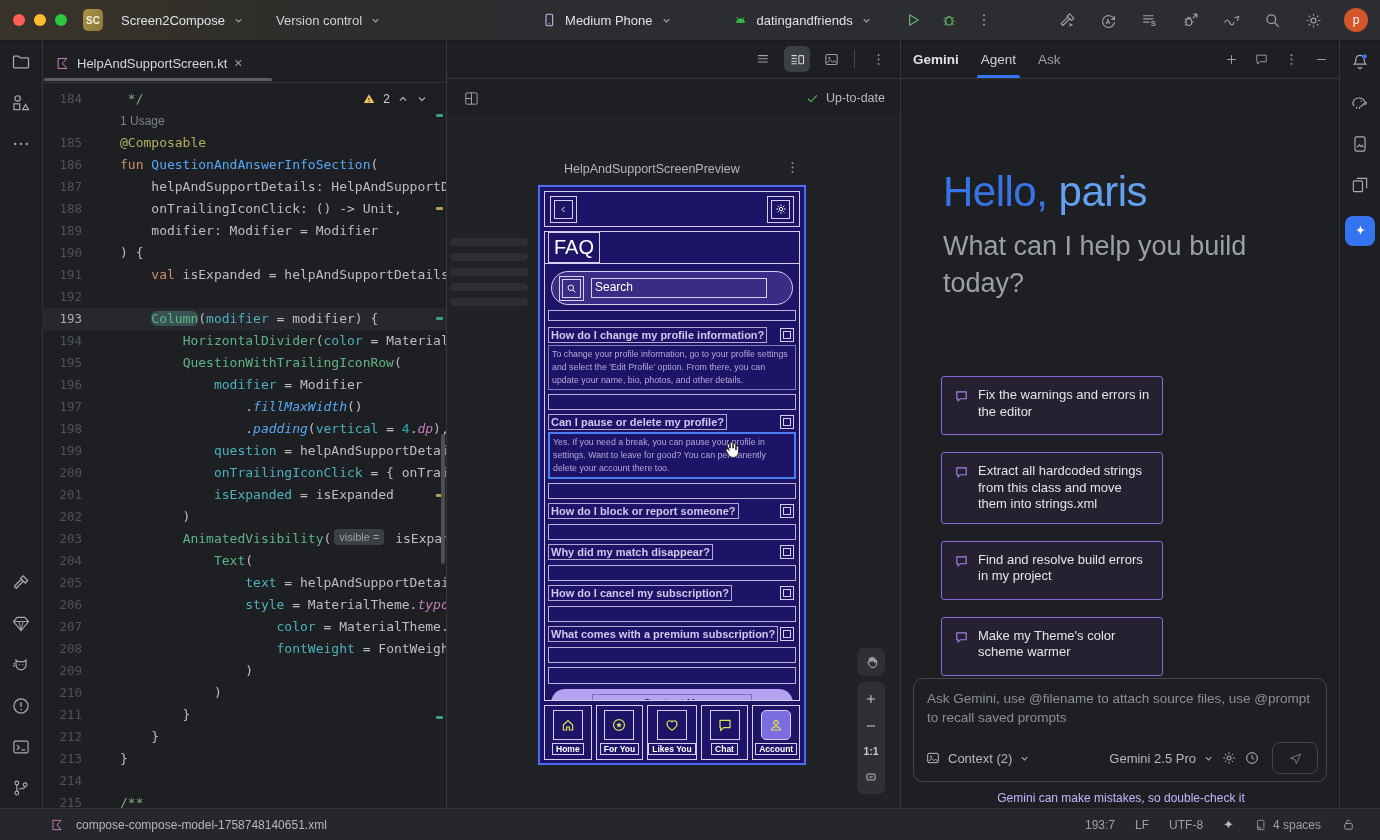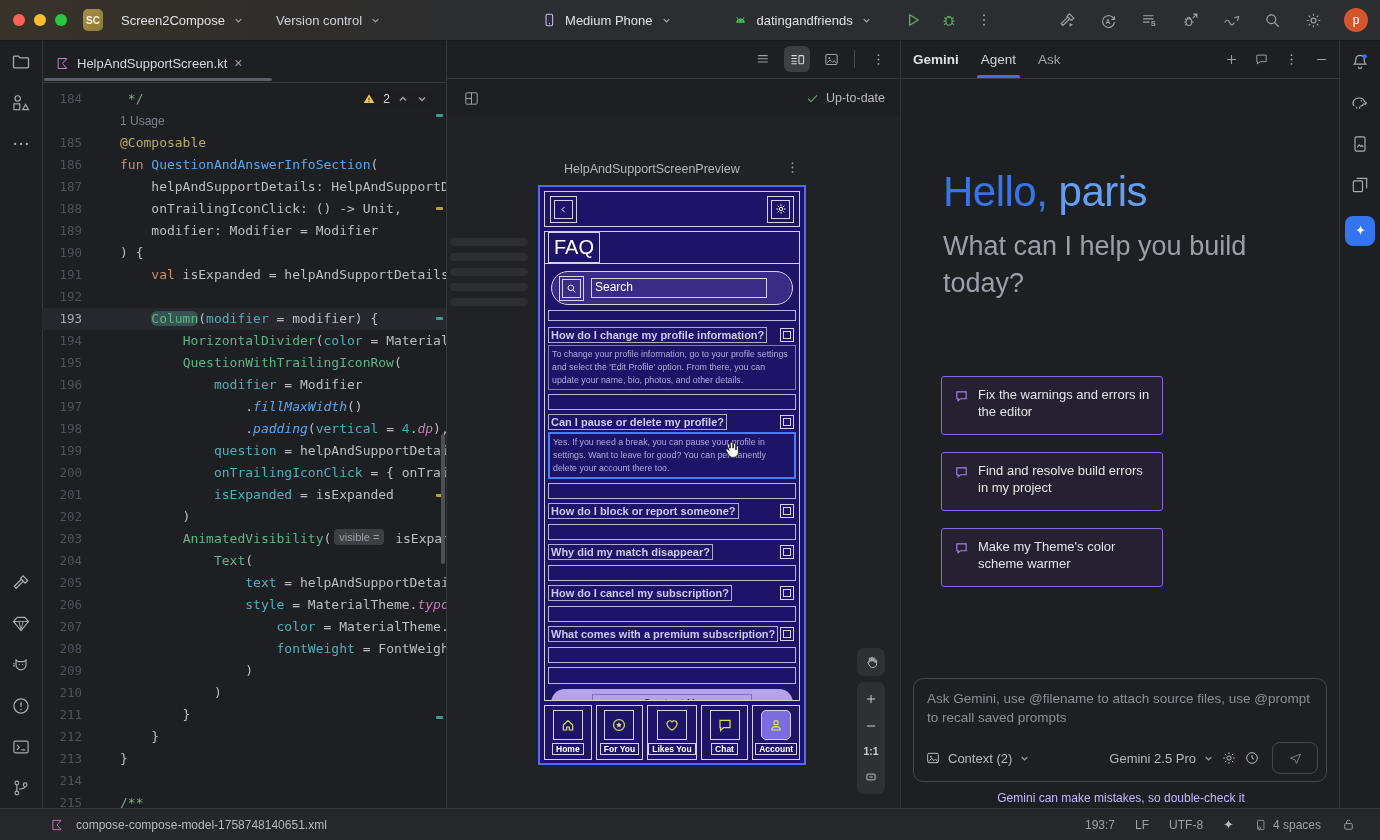--- a/index.html
+++ b/index.html
@@ -567,20 +567,26 @@
         <div class="g-card">
           <svg width="15" height="15" viewBox="0 0 24 24">
             <path d="M4.5 4.5h15v11h-9l-4 3.5v-3.5h-2z" fill="none" stroke="currentColor" stroke-width="1.8"></path>
           </svg>
           <span>Fix the warnings and errors in the editor</span>
         </div>
         <div class="g-card">
           <svg width="15" height="15" viewBox="0 0 24 24">
             <path d="M4.5 4.5h15v11h-9l-4 3.5v-3.5h-2z" fill="none" stroke="currentColor" stroke-width="1.8"></path>
           </svg>
+          <span>Extract all hardcoded strings from this class and move them into strings.xml</span>
+        </div>
+        <div class="g-card">
+          <svg width="15" height="15" viewBox="0 0 24 24">
+            <path d="M4.5 4.5h15v11h-9l-4 3.5v-3.5h-2z" fill="none" stroke="currentColor" stroke-width="1.8"></path>
+          </svg>
           <span>Find and resolve build errors in my project</span>
         </div>
         <div class="g-card">
           <svg width="15" height="15" viewBox="0 0 24 24">
             <path d="M4.5 4.5h15v11h-9l-4 3.5v-3.5h-2z" fill="none" stroke="currentColor" stroke-width="1.8"></path>
           </svg>
           <span>Make my Theme's color scheme warmer</span>
         </div>
       </div>
     <div class="g-input">

